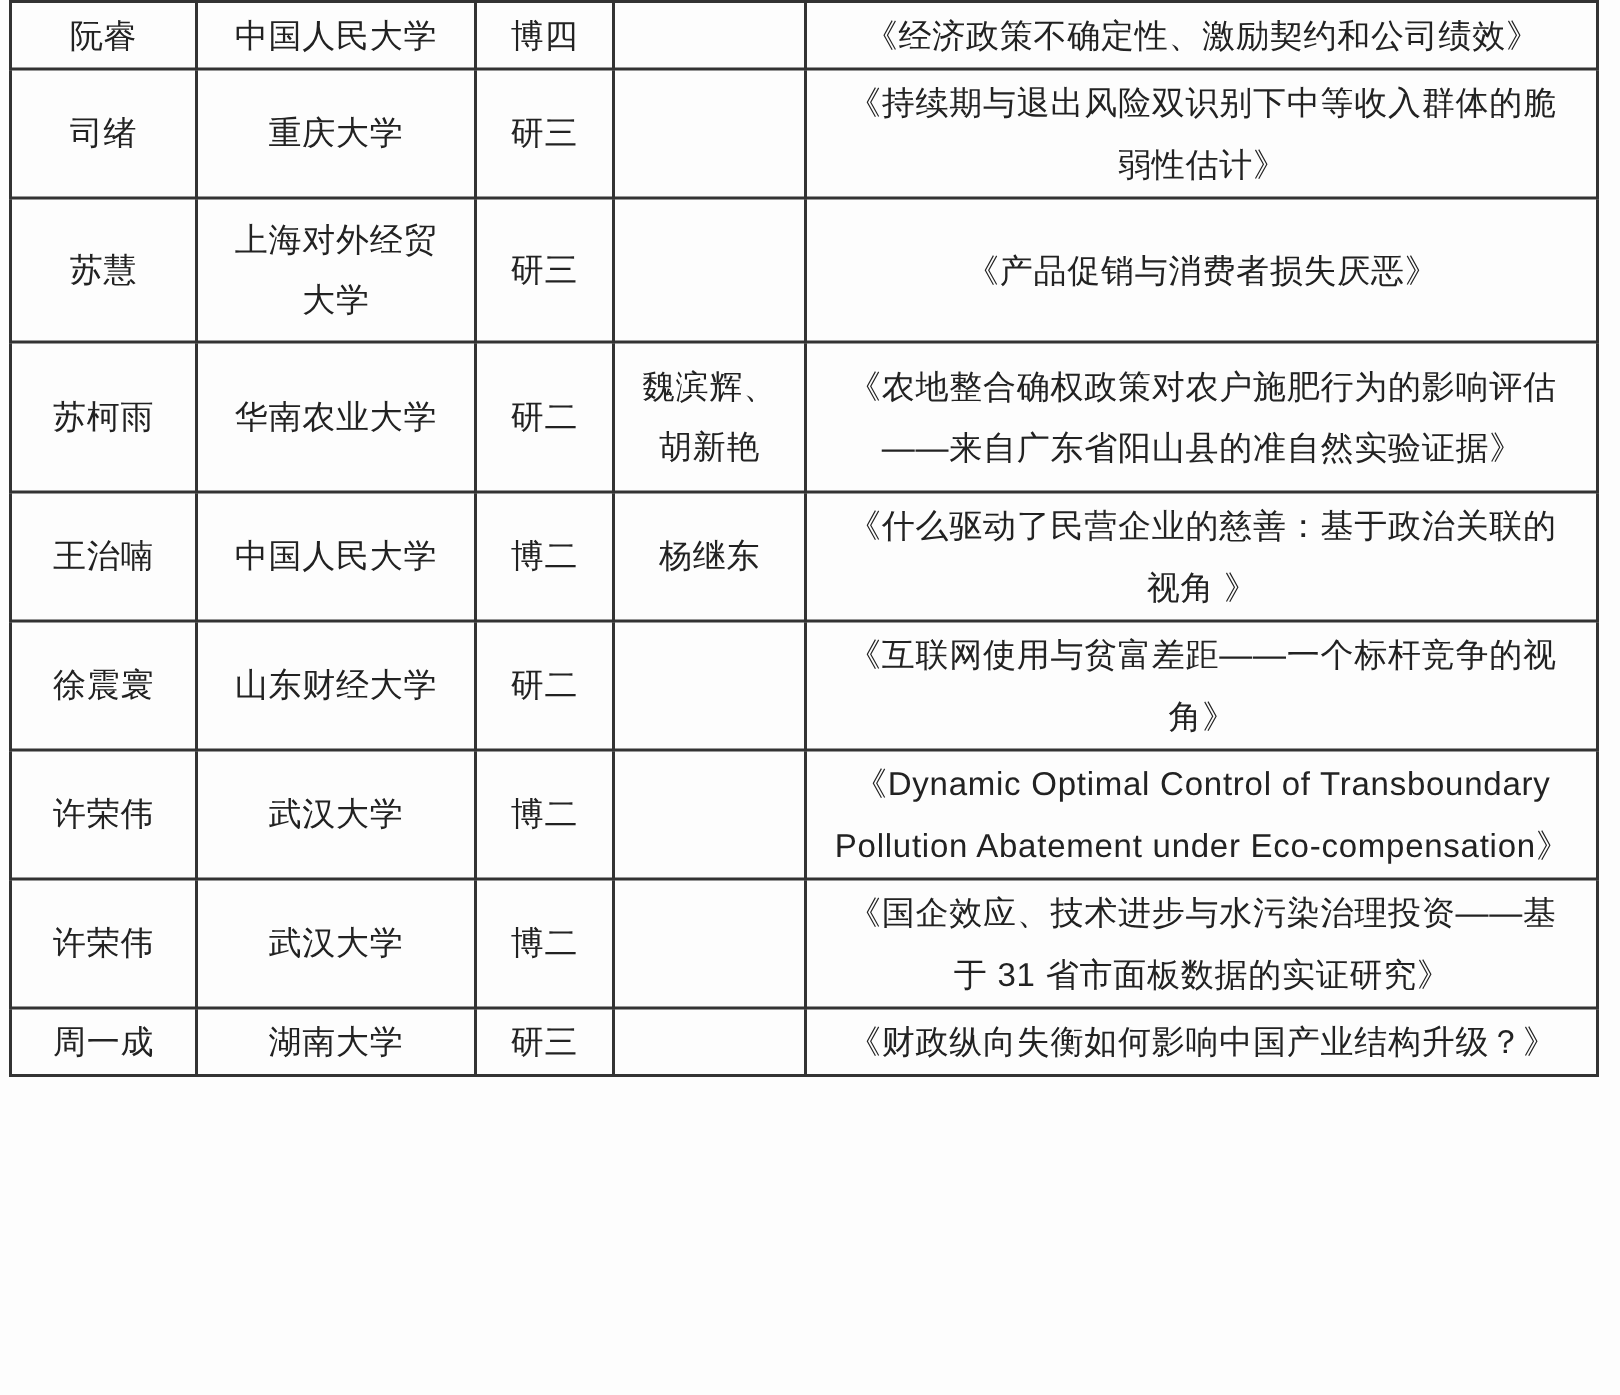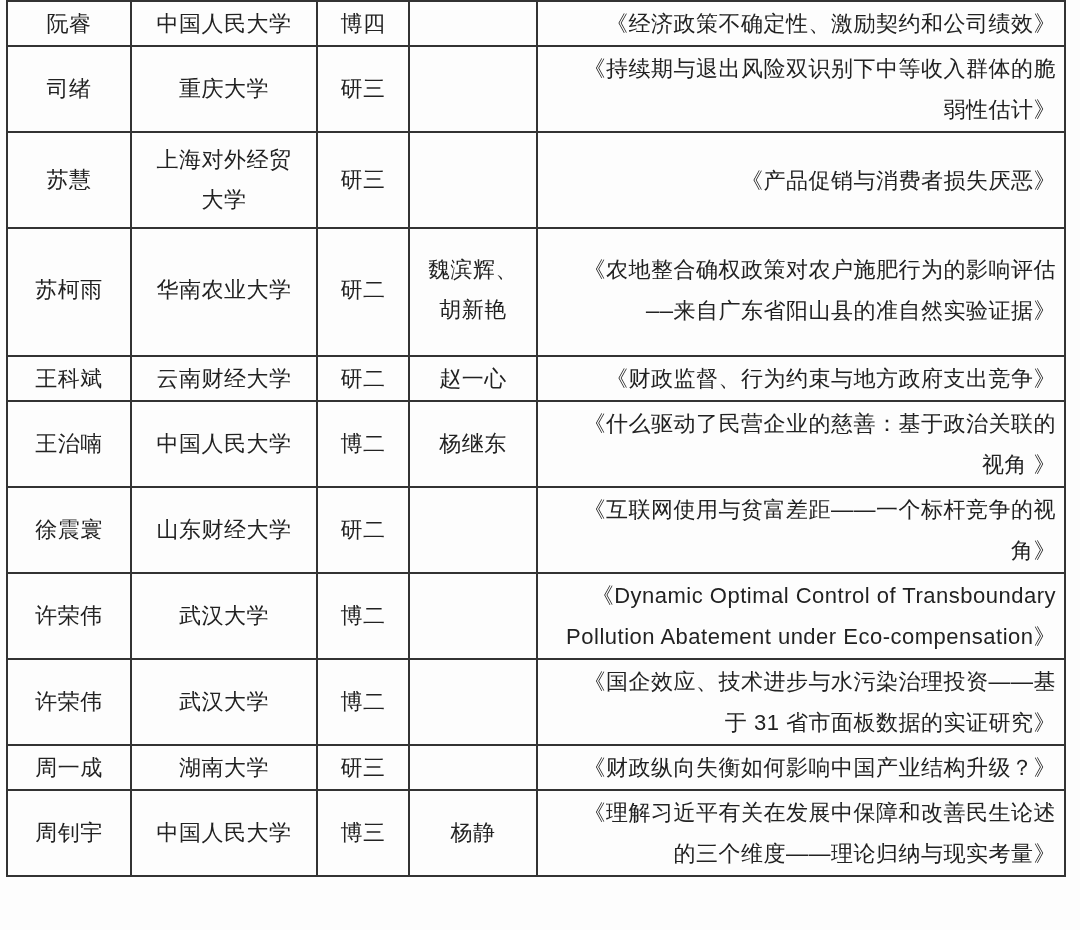--- a/index.html
+++ b/index.html
@@ -32,32 +32,32 @@
     padding: 0;
   }
   td.c-name, td.c-univ, td.c-grade, td.c-adv {
     text-align: center;
     vertical-align: middle;
     white-space: pre-line;
     line-height: 40px;
     letter-spacing: 0.5px;
   }
   td.c-title {
-    text-align: right;
+    text-align: center;
     vertical-align: middle;
     white-space: pre-line;
     line-height: 41px;
     letter-spacing: 0.5px;
     padding: 1px 8px 1px 9px;
   }
   
   tr.r0  { height: 43px; }
   tr.r1  { height: 79px; margin-top: 34px; }
   tr.r2  { height: 96px; margin-top: 13px; }
-  tr.r3  { height: 128px; font-family: Liberation Mono, monospace; }
+  tr.r3  { height: 100px; }
   tr.r4  { height: 42px; }
   tr.r5  { height: 86px; }
   tr.r6  { height: 80px; padding-left: 19px; }
   tr.r7  { height: 82px; }
   tr.r8  { height: 82px; }
   tr.r9  { height: 41px; }
   tr.r10 { height: 77px; }
   tr.r11 { height: 83px; }
   col.w-name  { width: 124px; }
   col.w-univ  { width: 186px; }
@@ -103,27 +103,20 @@
       </tr>
       <tr class="r3">
         <td class="c-name">苏柯雨</td>
         <td class="c-univ">华南农业大学</td>
         <td class="c-grade">研二</td>
         <td class="c-adv">魏滨辉、
 胡新艳</td>
         <td class="c-title">《农地整合确权政策对农户施肥行为的影响评估
 ——来自广东省阳山县的准自然实验证据》</td>
       </tr>
-      <tr class="r4">
-        <td class="c-name">王科斌</td>
-        <td class="c-univ">云南财经大学</td>
-        <td class="c-grade">研二</td>
-        <td class="c-adv">赵一心</td>
-        <td class="c-title">《财政监督、行为约束与地方政府支出竞争》</td>
-      </tr>
       <tr class="r5">
         <td class="c-name">王治喃</td>
         <td class="c-univ">中国人民大学</td>
         <td class="c-grade">博二</td>
         <td class="c-adv">杨继东</td>
         <td class="c-title">《什么驱动了民营企业的慈善：基于政治关联的
 视角 》</td>
       </tr>
       <tr class="r6">
         <td class="c-name">徐震寰</td>
@@ -149,23 +142,15 @@
         <td class="c-title">《国企效应、技术进步与水污染治理投资——基
 于 31 省市面板数据的实证研究》</td>
       </tr>
       <tr class="r9">
         <td class="c-name">周一成</td>
         <td class="c-univ">湖南大学</td>
         <td class="c-grade">研三</td>
         <td class="c-adv"></td>
         <td class="c-title">《财政纵向失衡如何影响中国产业结构升级？》</td>
       </tr>
-      <tr class="r10">
-        <td class="c-name">周钊宇</td>
-        <td class="c-univ">中国人民大学</td>
-        <td class="c-grade">博三</td>
-        <td class="c-adv">杨静</td>
-        <td class="c-title">《理解习近平有关在发展中保障和改善民生论述
-的三个维度——理论归纳与现实考量》</td>
-      </tr>
     </tbody>
   </table>
 </div>
 
 </body></html>

